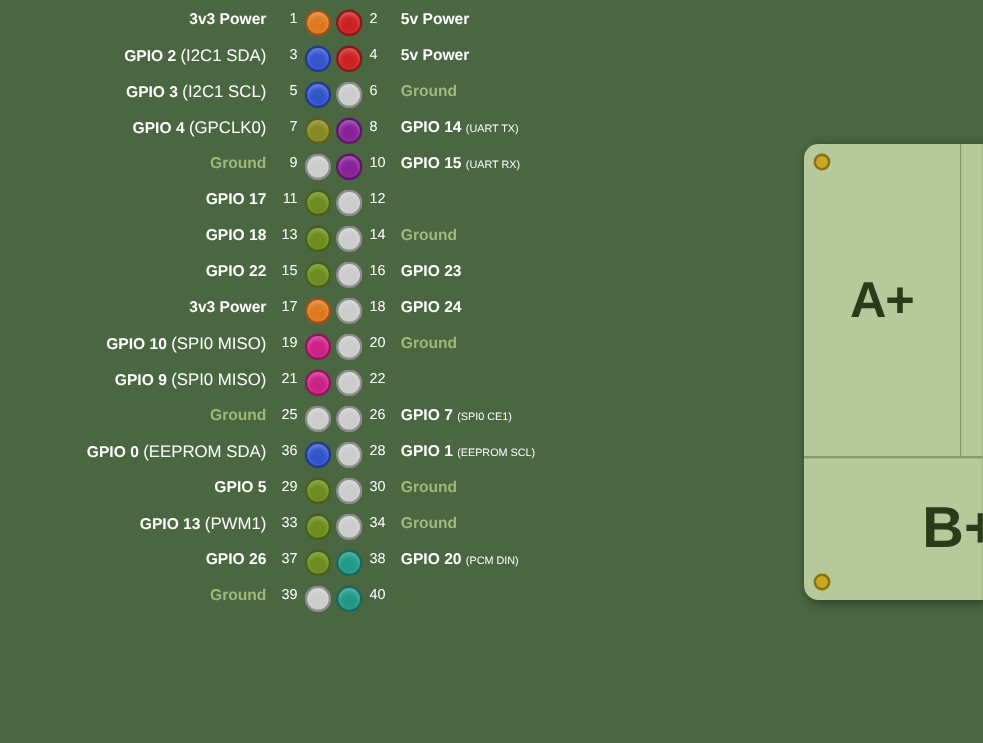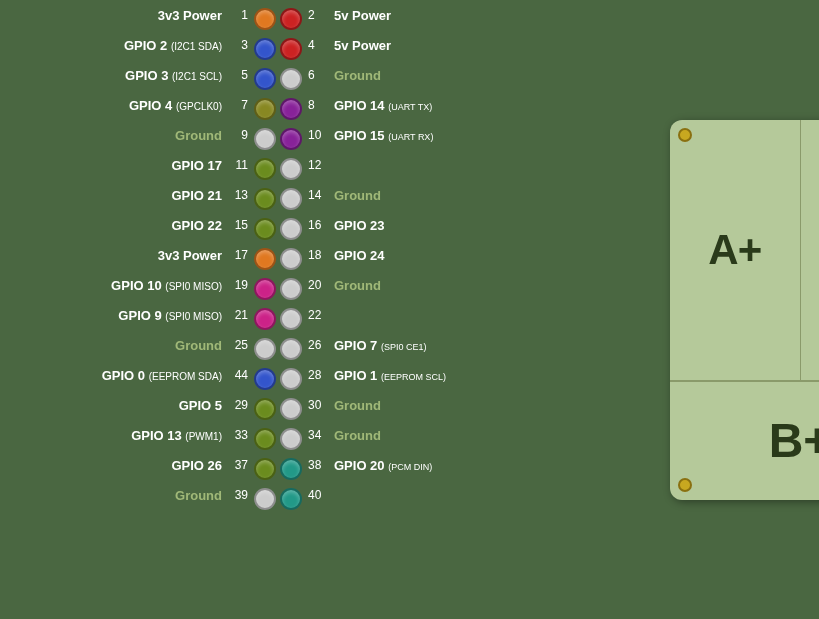--- a/index.html
+++ b/index.html
@@ -40,21 +40,21 @@
       font-weight: bold;
       color: #ffffff;
       padding-right: 8px;
     }
 
     .pin-label-left.ground {
       color: #a0b878;
     }
 
     .pin-label-left small, .pin-label-right small {
-      font-size: 10px;
+      font-size: 14px;
       font-weight: normal;
     }
 
     .pin-num-left {
       width: 22px;
       text-align: right;
       font-size: 12px;
       color: #ffffff;
       padding-right: 4px;
     }
@@ -227,21 +227,21 @@
           <div class="pin-label-right">GPIO 15 <small>(UART RX)</small></div>
         </div>
         <div class="pin-row">
           <div class="pin-label-left">GPIO 17</div>
           <div class="pin-num-left">11</div>
           <div class="pin-dot-left" style="background: rgb(107, 140, 30); box-shadow: rgba(255, 255, 255, 0.3) 0px 2px 4px inset;"></div>
           <div class="pin-dot-right" style="background: rgb(204, 204, 204); box-shadow: rgba(255, 255, 255, 0.3) 0px 2px 4px inset;"></div>
           <div class="pin-num-right">12</div>
         </div>
         <div class="pin-row">
-          <div class="pin-label-left">GPIO 21</div>
+          <div class="pin-label-left">GPIO 18</div>
           <div class="pin-num-left">13</div>
           <div class="pin-dot-left" style="background: rgb(107, 140, 30); box-shadow: rgba(255, 255, 255, 0.3) 0px 2px 4px inset;"></div>
           <div class="pin-dot-right" style="background: rgb(204, 204, 204); box-shadow: rgba(255, 255, 255, 0.3) 0px 2px 4px inset;"></div>
           <div class="pin-num-right">14</div>
           <div class="pin-label-right ground">Ground</div>
         </div>
         <div class="pin-row">
           <div class="pin-label-left">GPIO 22</div>
           <div class="pin-num-left">15</div>
           <div class="pin-dot-left" style="background: rgb(107, 140, 30); box-shadow: rgba(255, 255, 255, 0.3) 0px 2px 4px inset;"></div>
@@ -275,21 +275,21 @@
         <div class="pin-row">
           <div class="pin-label-left ground">Ground</div>
           <div class="pin-num-left">25</div>
           <div class="pin-dot-left" style="background: rgb(204, 204, 204); box-shadow: rgba(255, 255, 255, 0.3) 0px 2px 4px inset;"></div>
           <div class="pin-dot-right" style="background: rgb(204, 204, 204); box-shadow: rgba(255, 255, 255, 0.3) 0px 2px 4px inset;"></div>
           <div class="pin-num-right">26</div>
           <div class="pin-label-right">GPIO 7 <small>(SPI0 CE1)</small></div>
         </div>
         <div class="pin-row">
           <div class="pin-label-left">GPIO 0 <small>(EEPROM SDA)</small></div>
-          <div class="pin-num-left">44</div>
+          <div class="pin-num-left">36</div>
           <div class="pin-dot-left" style="background: rgb(51, 85, 204); box-shadow: rgba(255, 255, 255, 0.3) 0px 2px 4px inset;"></div>
           <div class="pin-dot-right" style="background: rgb(204, 204, 204); box-shadow: rgba(255, 255, 255, 0.3) 0px 2px 4px inset;"></div>
           <div class="pin-num-right">28</div>
           <div class="pin-label-right">GPIO 1 <small>(EEPROM SCL)</small></div>
         </div>
         <div class="pin-row">
           <div class="pin-label-left">GPIO 5</div>
           <div class="pin-num-left">29</div>
           <div class="pin-dot-left" style="background: rgb(107, 140, 30); box-shadow: rgba(255, 255, 255, 0.3) 0px 2px 4px inset;"></div>
           <div class="pin-dot-right" style="background: rgb(204, 204, 204); box-shadow: rgba(255, 255, 255, 0.3) 0px 2px 4px inset;"></div>

